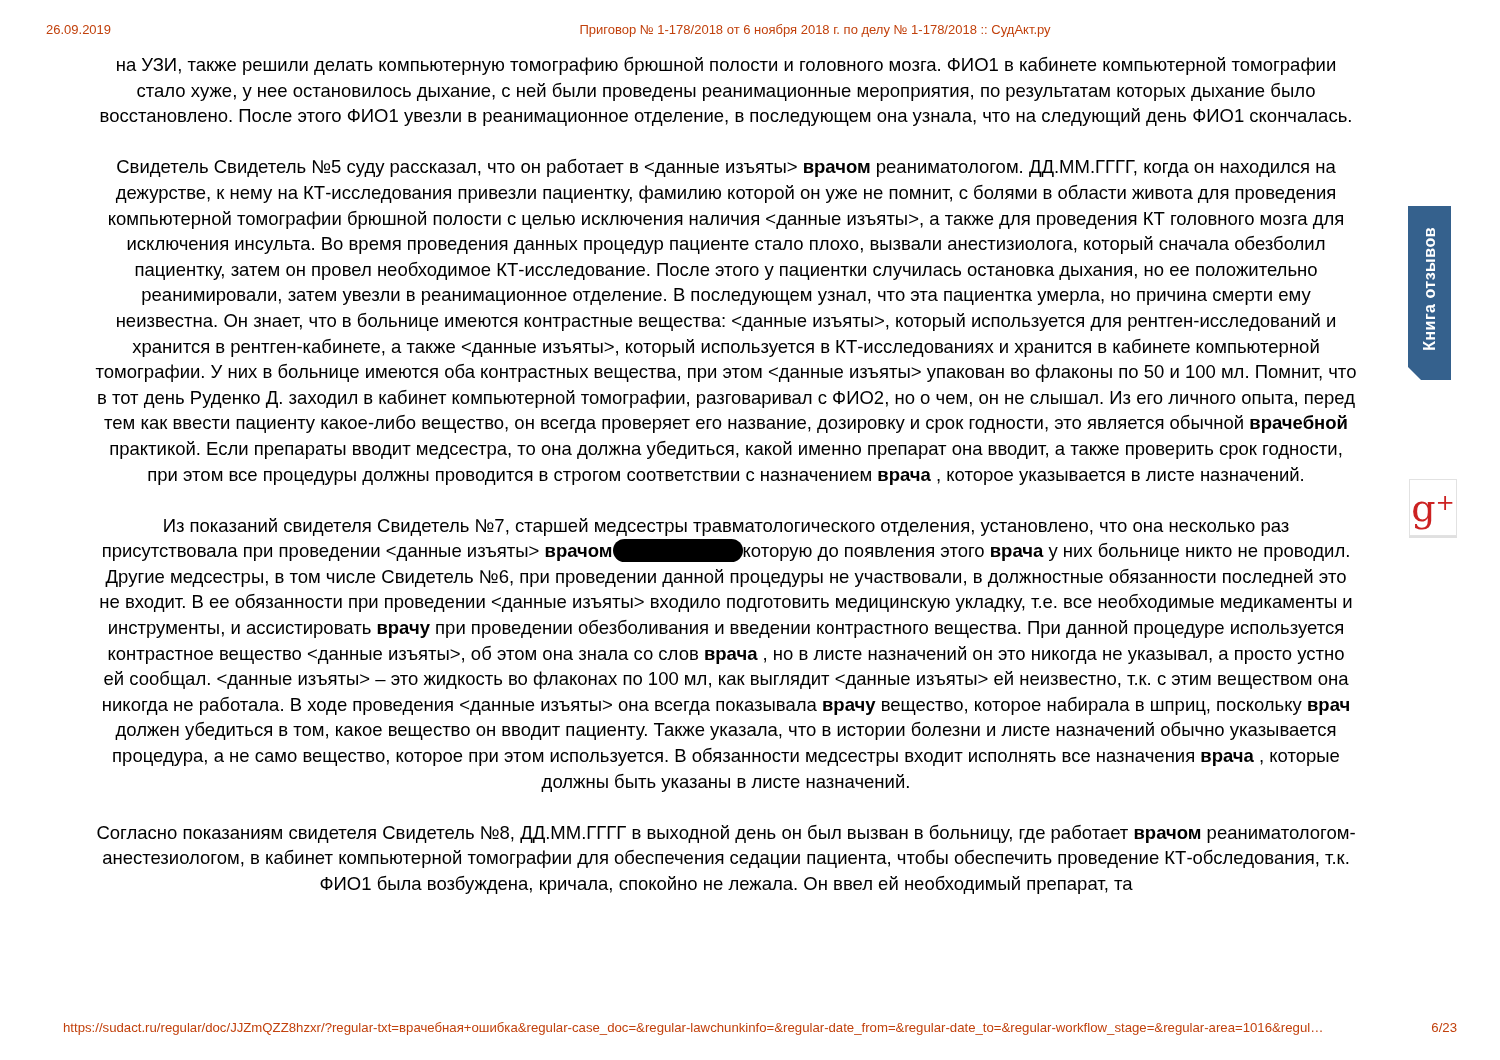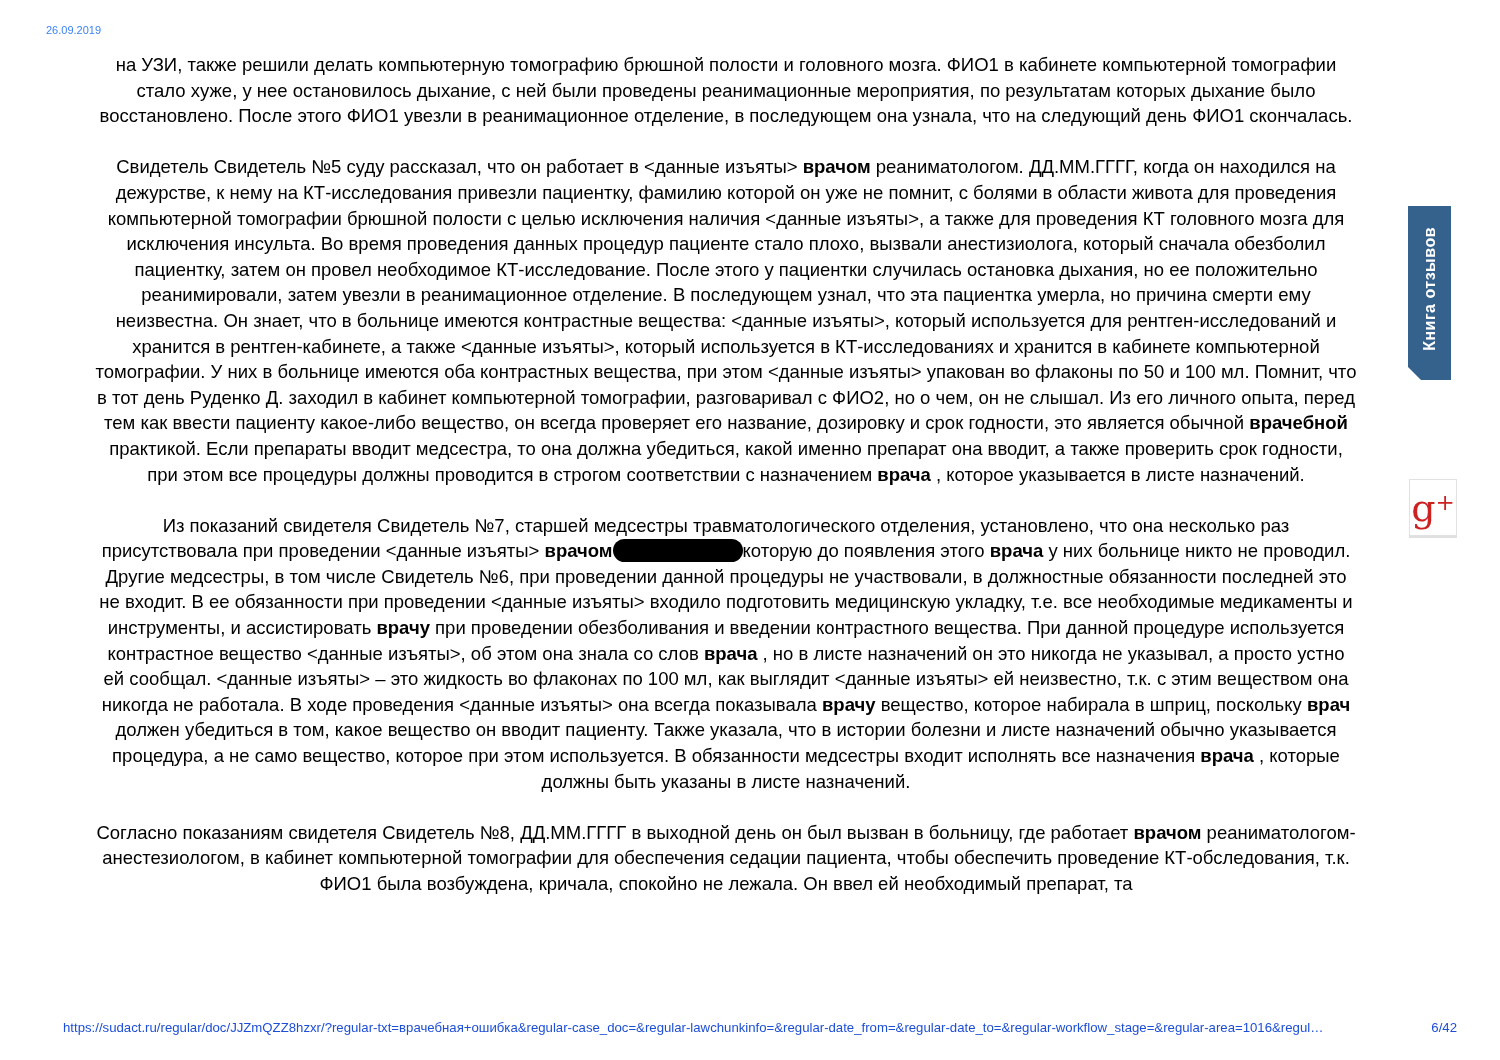--- a/index.html
+++ b/index.html
@@ -9,21 +9,21 @@
     position: relative;
     background: #ffffff;
     color: #000000;
     font-family: "Liberation Sans", sans-serif;
     overflow: hidden;
   }
 
   
   .print-header {
     position: absolute; top: 22px; left: 0; width: 100%;
-    height: 18px; font-size: 11px; line-height: 16px; color: #3b82f6;
+    height: 18px; font-size: 13px; line-height: 16px; color: #c2410c;
   }
   .hdr-date { position: absolute; left: 46px; top: 0; }
   .hdr-title {
     position: absolute; left: 50%; margin-left: 65px;
     transform: translateX(-50%); white-space: nowrap;
   }
 
   
   .doc-body {
     position: absolute; top: 52px; left: 95px; width: 1262px;
@@ -67,43 +67,44 @@
     color: #cc2222; font-size: 38px; line-height: 1;
   }
   .gplus-plus {
     font-size: 23px; position: relative; top: -11px; margin-left: 0px;
   }
 
   
   .print-footer {
     position: absolute; top: 1020px; left: 48px; right: 43px;
     display: flex; justify-content: space-between; align-items: baseline;
-    font-size: 13.2px; line-height: 16px; color: #1d4ed8; padding-left: 15px;
+    font-size: 13.2px; line-height: 16px; color: #c2410c; padding-left: 15px;
   }
   .ftr-url { white-space: nowrap; overflow: hidden; }
   .ftr-page { margin-left: 24px; flex: none; }
 </style>
 </head>
 <body>
 
 <div class="print-header">
   <span class="hdr-date">26.09.2019</span>
+  <span class="hdr-title">Приговор № 1-178/2018 от 6 ноября 2018 г. по делу № 1-178/2018 :: СудАкт.ру</span>
 </div>
 
 <main class="doc-body">
     <p class="para"><span>на УЗИ, также решили делать компьютерную томографию брюшной полости и головного мозга. ФИО1 в кабинете компьютерной томографии стало хуже, у нее остановилось дыхание, с ней были проведены реанимационные мероприятия, по результатам которых дыхание было восстановлено. После этого ФИО1 увезли в реанимационное отделение, в последующем она узнала, что на следующий день ФИО1 скончалась.</span></p>
     <p class="para"><span>Свидетель Свидетель №5 суду рассказал, что он работает в &lt;данные изъяты&gt; </span><b>врачом</b><span> реаниматологом. ДД.ММ.ГГГГ, когда он находился на дежурстве, к нему на КТ-исследования привезли пациентку, фамилию которой он уже не помнит, с болями в области живота для проведения компьютерной томографии брюшной полости с целью исключения наличия &lt;данные изъяты&gt;, а также для проведения КТ головного мозга для исключения инсульта. Во время проведения данных процедур пациенте стало плохо, вызвали анестизиолога, который сначала обезболил пациентку, затем он провел необходимое КТ-исследование. После этого у пациентки случилась остановка дыхания, но ее положительно реанимировали, затем увезли в реанимационное отделение. В последующем узнал, что эта пациентка умерла, но причина смерти ему неизвестна. Он знает, что в больнице имеются контрастные вещества: &lt;данные изъяты&gt;, который используется для рентген-исследований и хранится в рентген-кабинете, а также &lt;данные изъяты&gt;, который используется в КТ-исследованиях и хранится в кабинете компьютерной томографии. У них в больнице имеются оба контрастных вещества, при этом &lt;данные изъяты&gt; упакован во флаконы по 50 и 100 мл. Помнит, что в тот день Руденко Д. заходил в кабинет компьютерной томографии, разговаривал с ФИО2, но о чем, он не слышал. Из его личного опыта, перед тем как ввести пациенту какое-либо вещество, он всегда проверяет его название, дозировку и срок годности, это является обычной </span><b>врачебной</b><span> практикой. Если препараты вводит медсестра, то она должна убедиться, какой именно препарат она вводит, а также проверить срок годности, при этом все процедуры должны проводится в строгом соответствии с назначением </span><b>врача</b><span> , которое указывается в листе назначений.</span></p>
     <p class="para"><span>Из показаний свидетеля Свидетель №7, старшей медсестры травматологического отделения, установлено, что она несколько раз присутствовала при проведении &lt;данные изъяты&gt; </span><b>врачом</b><span class="redaction"></span><span>которую до появления этого </span><b>врача</b><span> у них больнице никто не проводил. Другие медсестры, в том числе Свидетель №6, при проведении данной процедуры не участвовали, в должностные обязанности последней это не входит. В ее обязанности при проведении &lt;данные изъяты&gt; входило подготовить медицинскую укладку, т.е. все необходимые медикаменты и инструменты, и ассистировать </span><b>врачу</b><span> при проведении обезболивания и введении контрастного вещества. При данной процедуре используется контрастное вещество &lt;данные изъяты&gt;, об этом она знала со слов </span><b>врача</b><span> , но в листе назначений он это никогда не указывал, а просто устно ей сообщал. &lt;данные изъяты&gt; – это жидкость во флаконах по 100 мл, как выглядит &lt;данные изъяты&gt; ей неизвестно, т.к. с этим веществом она никогда не работала. В ходе проведения &lt;данные изъяты&gt; она всегда показывала </span><b>врачу</b><span> вещество, которое набирала в шприц, поскольку </span><b>врач</b><span> должен убедиться в том, какое вещество он вводит пациенту. Также указала, что в истории болезни и листе назначений обычно указывается процедура, а не само вещество, которое при этом используется. В обязанности медсестры входит исполнять все назначения </span><b>врача</b><span> , которые должны быть указаны в листе назначений.</span></p>
     <p class="para"><span>Согласно показаниям свидетеля Свидетель №8, ДД.ММ.ГГГГ в выходной день он был вызван в больницу, где работает </span><b>врачом</b><span> реаниматологом-анестезиологом, в кабинет компьютерной томографии для обеспечения седации пациента, чтобы обеспечить проведение КТ-обследования, т.к. ФИО1 была возбуждена, кричала, спокойно не лежала. Он ввел ей необходимый препарат, та</span></p>
   </main>
 
 <div class="feedback-tab" title="" style="background: rgb(53, 97, 141);">
   <span class="feedback-label">Книга отзывов</span>
 </div>
 
 <div class="gplus-box">
   <span class="gplus-g" style="color: rgb(204, 34, 34);"><span>g</span><span class="gplus-plus">+</span></span>
 </div>
 
 <div class="print-footer">
   <span class="ftr-url">https://sudact.ru/regular/doc/JJZmQZZ8hzxr/?regular-txt=врачебная+ошибка&amp;regular-case_doc=&amp;regular-lawchunkinfo=&amp;regular-date_from=&amp;regular-date_to=&amp;regular-workflow_stage=&amp;regular-area=1016&amp;regul…</span>
-  <span class="ftr-page">6/42</span>
+  <span class="ftr-page">6/23</span>
 </div>
 
 </body></html>

